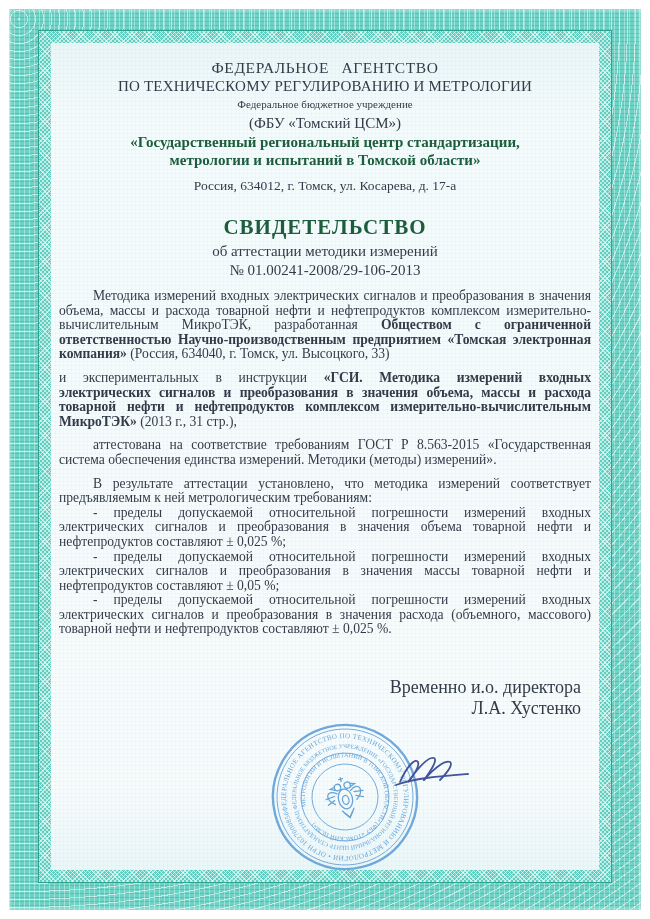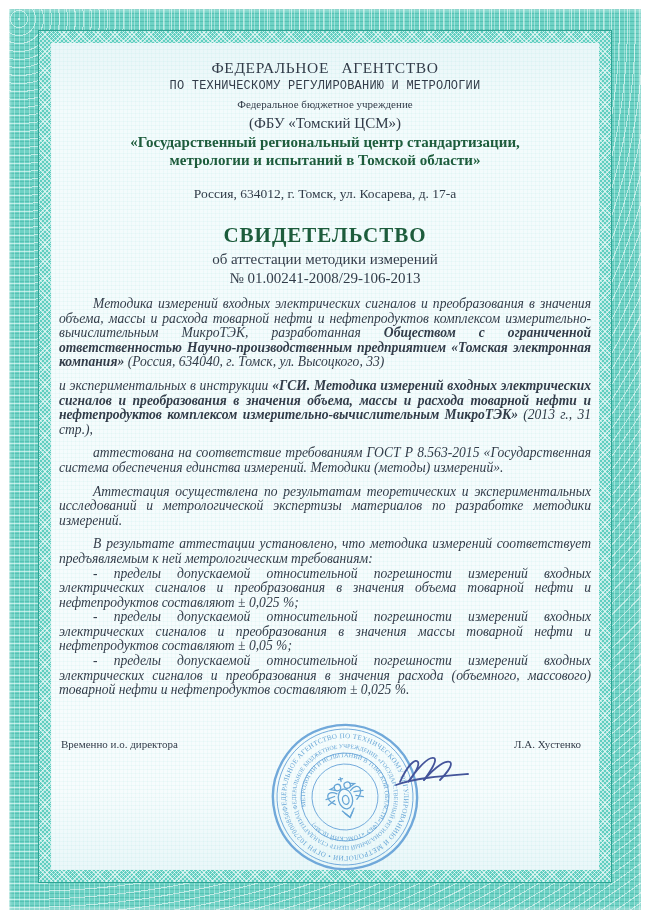--- a/index.html
+++ b/index.html
@@ -38,36 +38,36 @@
   .content {
     height:100%; box-sizing:border-box; overflow:hidden;
     padding:16px 8px 0 8px;
     background:
       repeating-linear-gradient(0deg, rgba(110,210,200,.07) 0 1px, transparent 1px 4px),
       repeating-linear-gradient(90deg, rgba(110,210,200,.07) 0 1px, transparent 1px 4px),
       linear-gradient(180deg,#e9f6f8 0%, #f3fbfc 8%, #f7fcfd 90%, #eaf7f9 100%);
   }
   .center { text-align:center; }
   .agency1 { font-size:15.5px; letter-spacing:.6px; word-spacing:8px; line-height:18px; }
-  .agency2 { font-size:12px; letter-spacing:.2px; line-height:18px;font-family:Liberation Mono, monospace; }
+  .agency2 { font-size:15px; letter-spacing:.2px; line-height:18px; }
   .orgtype { font-size:11px; line-height:17px; margin-top:1px; }
   .orgname { font-size:15px; font-weight:bold; color:#1d5c3c; line-height:18px; max-width:450px; margin:1px auto 0 auto; }
   .orgshort { font-size:15px; line-height:18px; margin-top:1px; }
-  .orgaddr { font-size:13.5px; line-height:16px; margin-top:17px; }
+  .orgaddr { font-size:13.5px; line-height:16px; margin-top:9px; }
   .title { font-size:21px; font-weight:bold; color:#1d5c3c; letter-spacing:1px; margin-top:21px; line-height:24px; }
   .subtitle { font-size:15px; line-height:18px; margin-top:3px; }
   .number { font-size:15px; line-height:18px; margin-top:1px; }
-  .body { margin-top:10px; font-size:13.6px; line-height:14.6px; text-align:justify;font-style:italic; }
+  .body { margin-top:10px; font-size:13.6px; line-height:14.6px; text-align:justify; }
   .body p { margin:0; }
   .ind { text-indent:34px; }
   .gap { margin-top:9px !important; }
   .b { font-weight:bold; }
   .sigrow {
     display:flex; justify-content:space-between; align-items:flex-end;
-    margin-top:40px; padding:0 10px 0 2px; font-size:11px;
+    margin-top:40px; padding:0 10px 0 2px; font-size:18px;flex-direction:column;
   }
   .stamp { position:absolute; left:268px; top:720px; opacity:.85; transform:rotate(-14deg); }
   .sigstroke { position:absolute; left:394px; top:754px; }
 </style>
 </head>
 <body>
 
 <div class="page">
   <div class="band band-teal">
     <div class="band band-pink">
@@ -90,21 +90,20 @@
               <span>Методика измерений входных электрических сигналов и преобразования в значения объема, массы и расхода товарной нефти и нефтепродуктов комплексом измерительно-вычислительным МикроТЭК, разработанная</span>
               <span class="b">Обществом с ограниченной ответственностью Научно-производственным предприятием «Томская электронная компания»</span>
               <span>(Россия, 634040, г. Томск, ул. Высоцкого, 33)</span>
             </p>
             <p class="gap">
               <span>и экспериментальных в инструкции</span>
               <span class="b">«ГСИ. Методика измерений входных электрических сигналов и преобразования в значения объема, массы и расхода товарной нефти и нефтепродуктов комплексом измерительно-вычислительным МикроТЭК»</span>
               <span>(2013 г., 31 стр.),</span>
             </p>
             <p class="ind gap">аттестована на соответствие требованиям ГОСТ Р 8.563-2015 «Государственная система обеспечения единства измерений. Методики (методы) измерений».</p>
-            <p class="ind gap">Аттестация осуществлена по результатам теоретических и экспериментальных исследований и метрологической экспертизы материалов по разработке методики измерений.</p>
             <p class="ind gap">В результате аттестации установлено, что методика измерений соответствует предъявляемым к ней метрологическим требованиям:</p>
             <p class="ind">- пределы допускаемой относительной погрешности измерений входных электрических сигналов и преобразования в значения объема товарной нефти и нефтепродуктов составляют ± 0,025 %;</p>
             <p class="ind">- пределы допускаемой относительной погрешности измерений входных электрических сигналов и преобразования в значения массы товарной нефти и нефтепродуктов составляют ± 0,05 %;</p>
             <p class="ind">- пределы допускаемой относительной погрешности измерений входных электрических сигналов и преобразования в значения расхода (объемного, массового) товарной нефти и нефтепродуктов составляют ± 0,025 %.</p>
           </div>
 
           <div class="sigrow">
             <span>Временно и.о. директора</span>
             <span>Л.А. Хустенко</span>
           </div>

